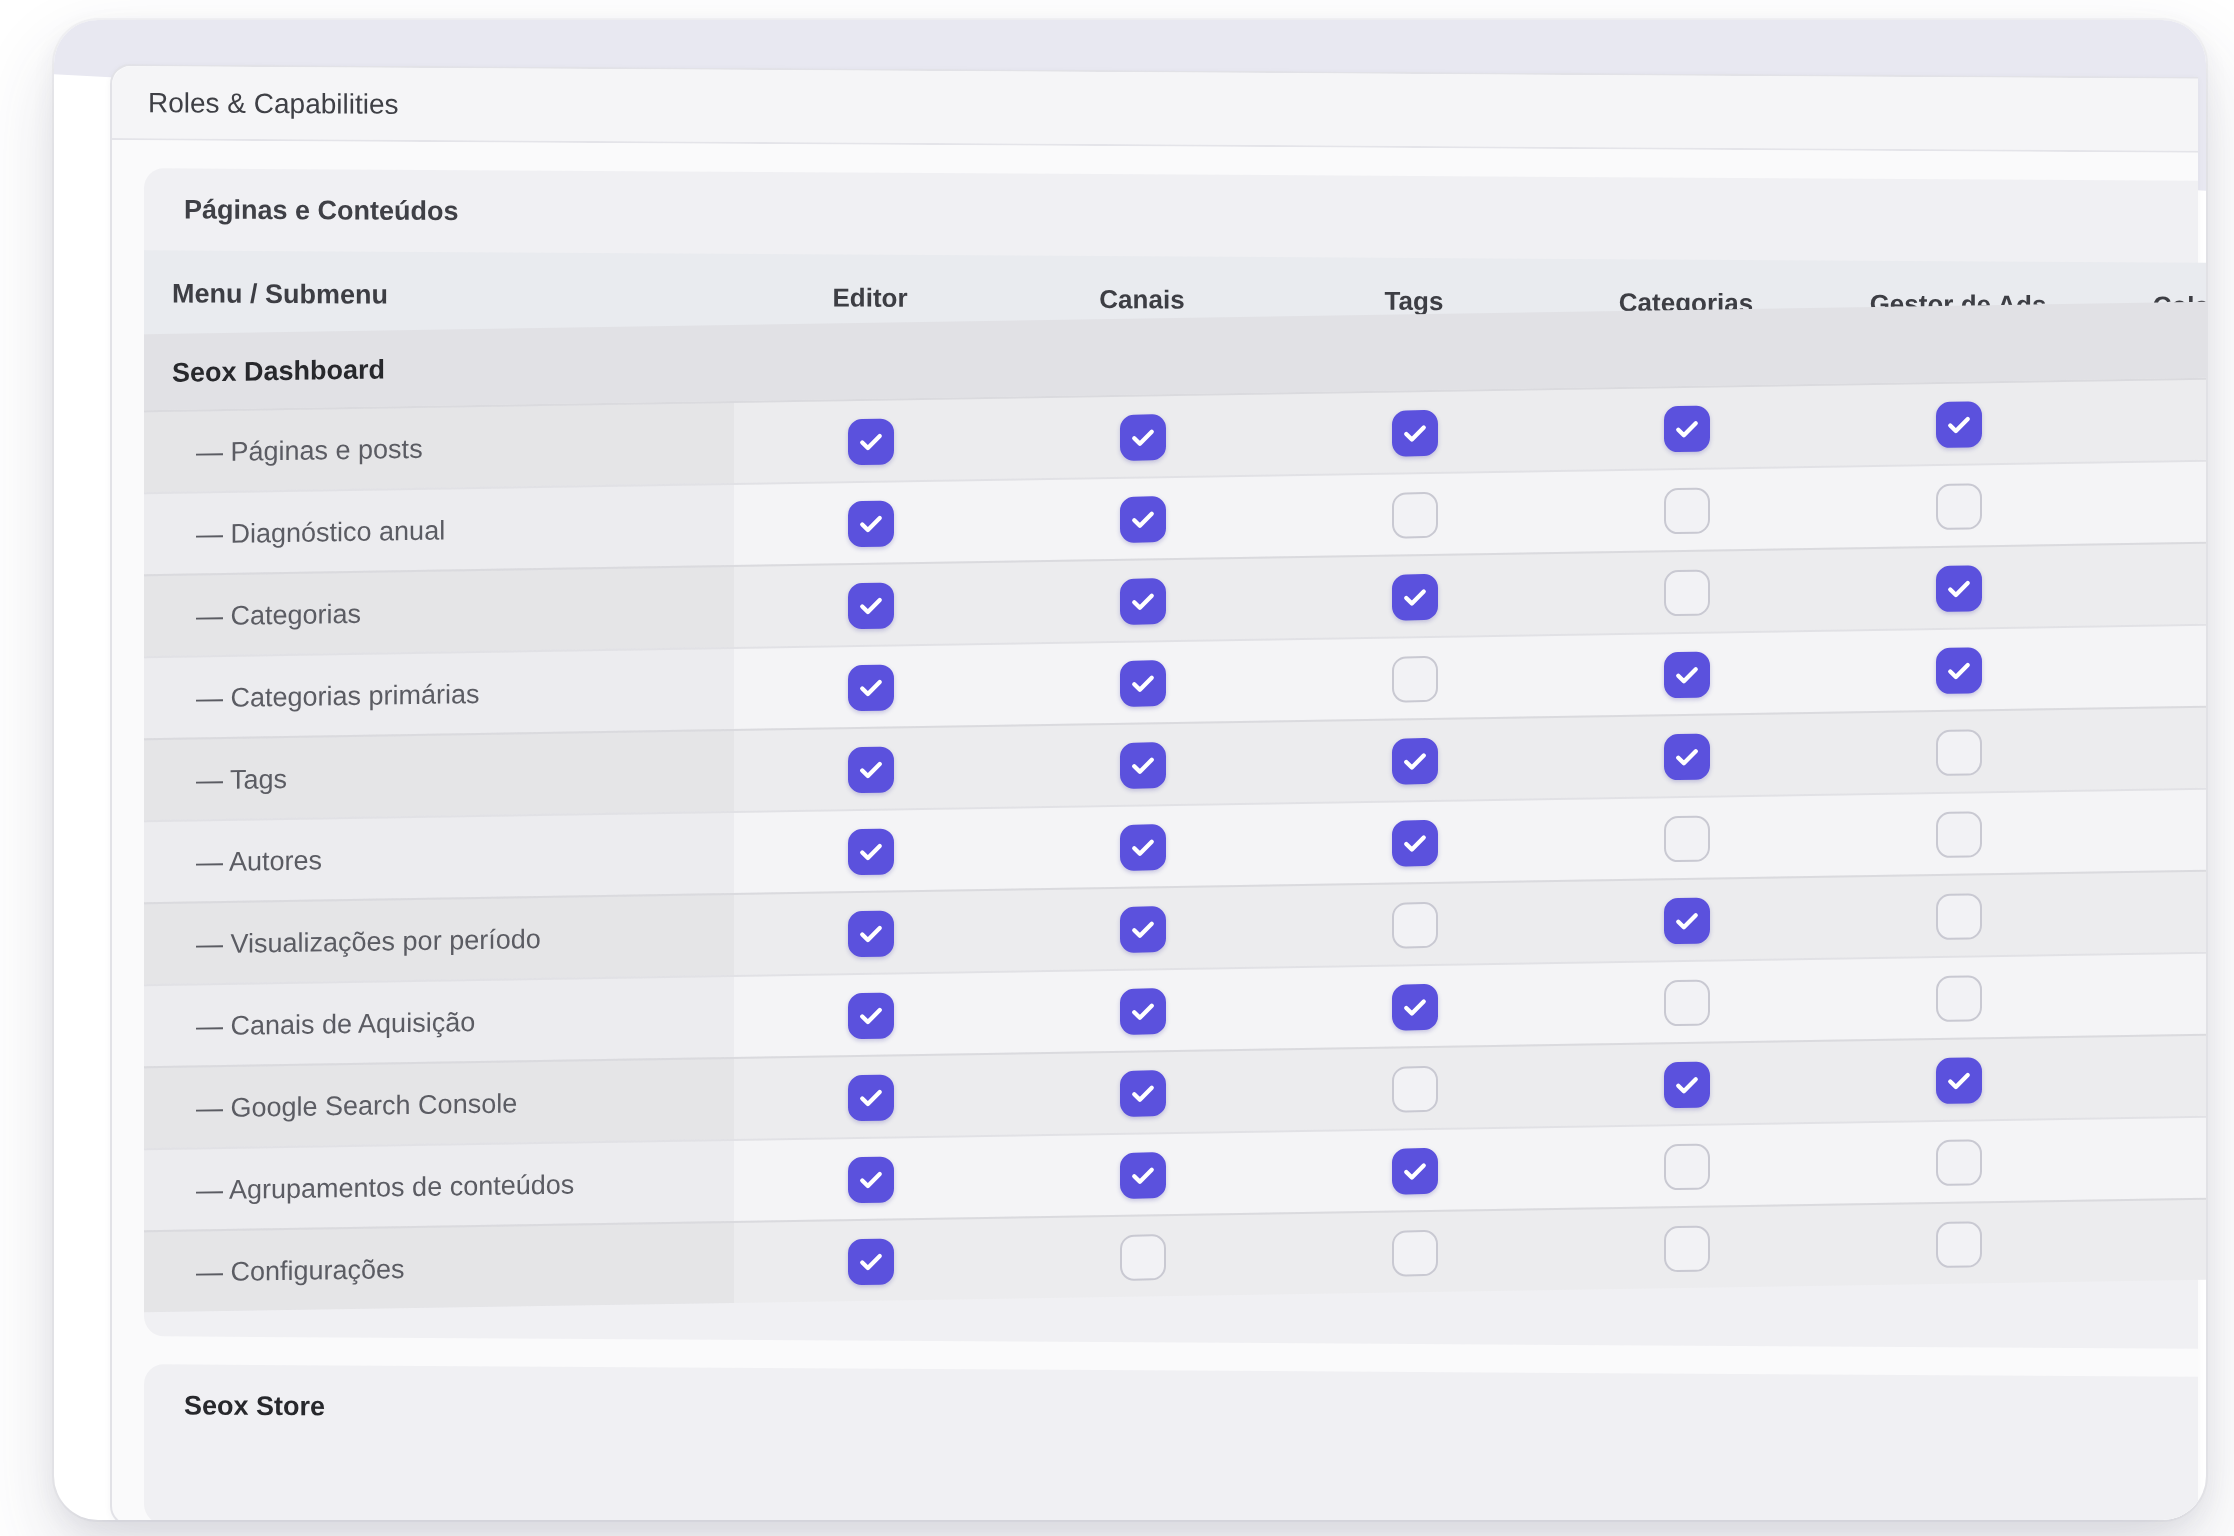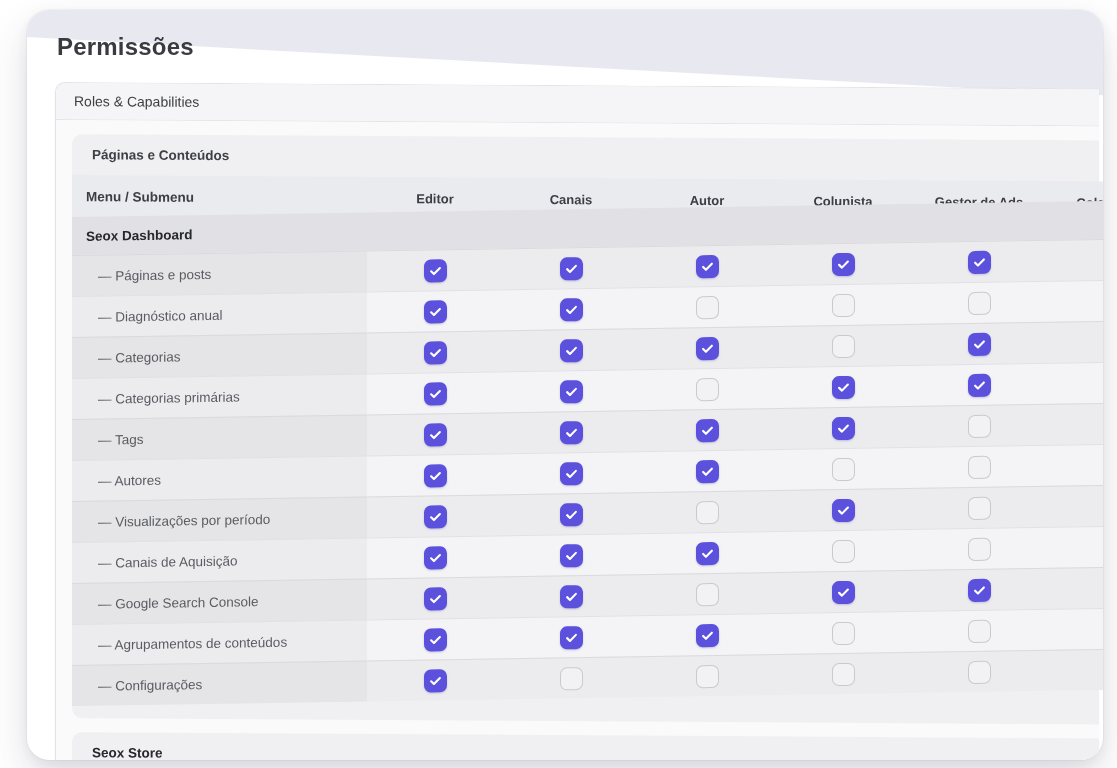--- a/index.html
+++ b/index.html
@@ -75,37 +75,36 @@
   }
   .store-header{padding:13px 20px;font-size:13.5px;font-weight:700;color:#27282c;}
 </style>
 </head>
 <body>
 
 <div class="app-card">
   <div class="top-band"></div>
 
   <div class="card-inner">
-    <h1 class="page-title">Permissões</h1>
 
     <div class="roles-card">
       <div class="roles-header">Roles &amp; Capabilities</div>
 
       <div class="roles-body">
         <div class="panel">
           <div class="panel-header">Páginas e Conteúdos</div>
 
           <div class="perm-table">
             <div class="t-row thead">
               <div class="cell-menu">Menu / Submenu</div>
 
             <div class="cell-role">Editor</div>
                 <div class="cell-role">Canais</div>
-                <div class="cell-role">Autor</div>
-                <div class="cell-role">Colunista</div>
+                <div class="cell-role">Tags</div>
+                <div class="cell-role">Categorias</div>
                 <div class="cell-role">Gestor de Ads</div>
                 <div class="cell-role">Colaborador</div>
               </div>
             <div class="rows-tilt" id="tbody">
 
             <div class="t-row group-row">
                   <div class="cell-menu">Seox Dashboard</div>
                 </div>
                 <div class="t-row data-row odd">
                   <div class="cell-menu">— Páginas e posts</div>

